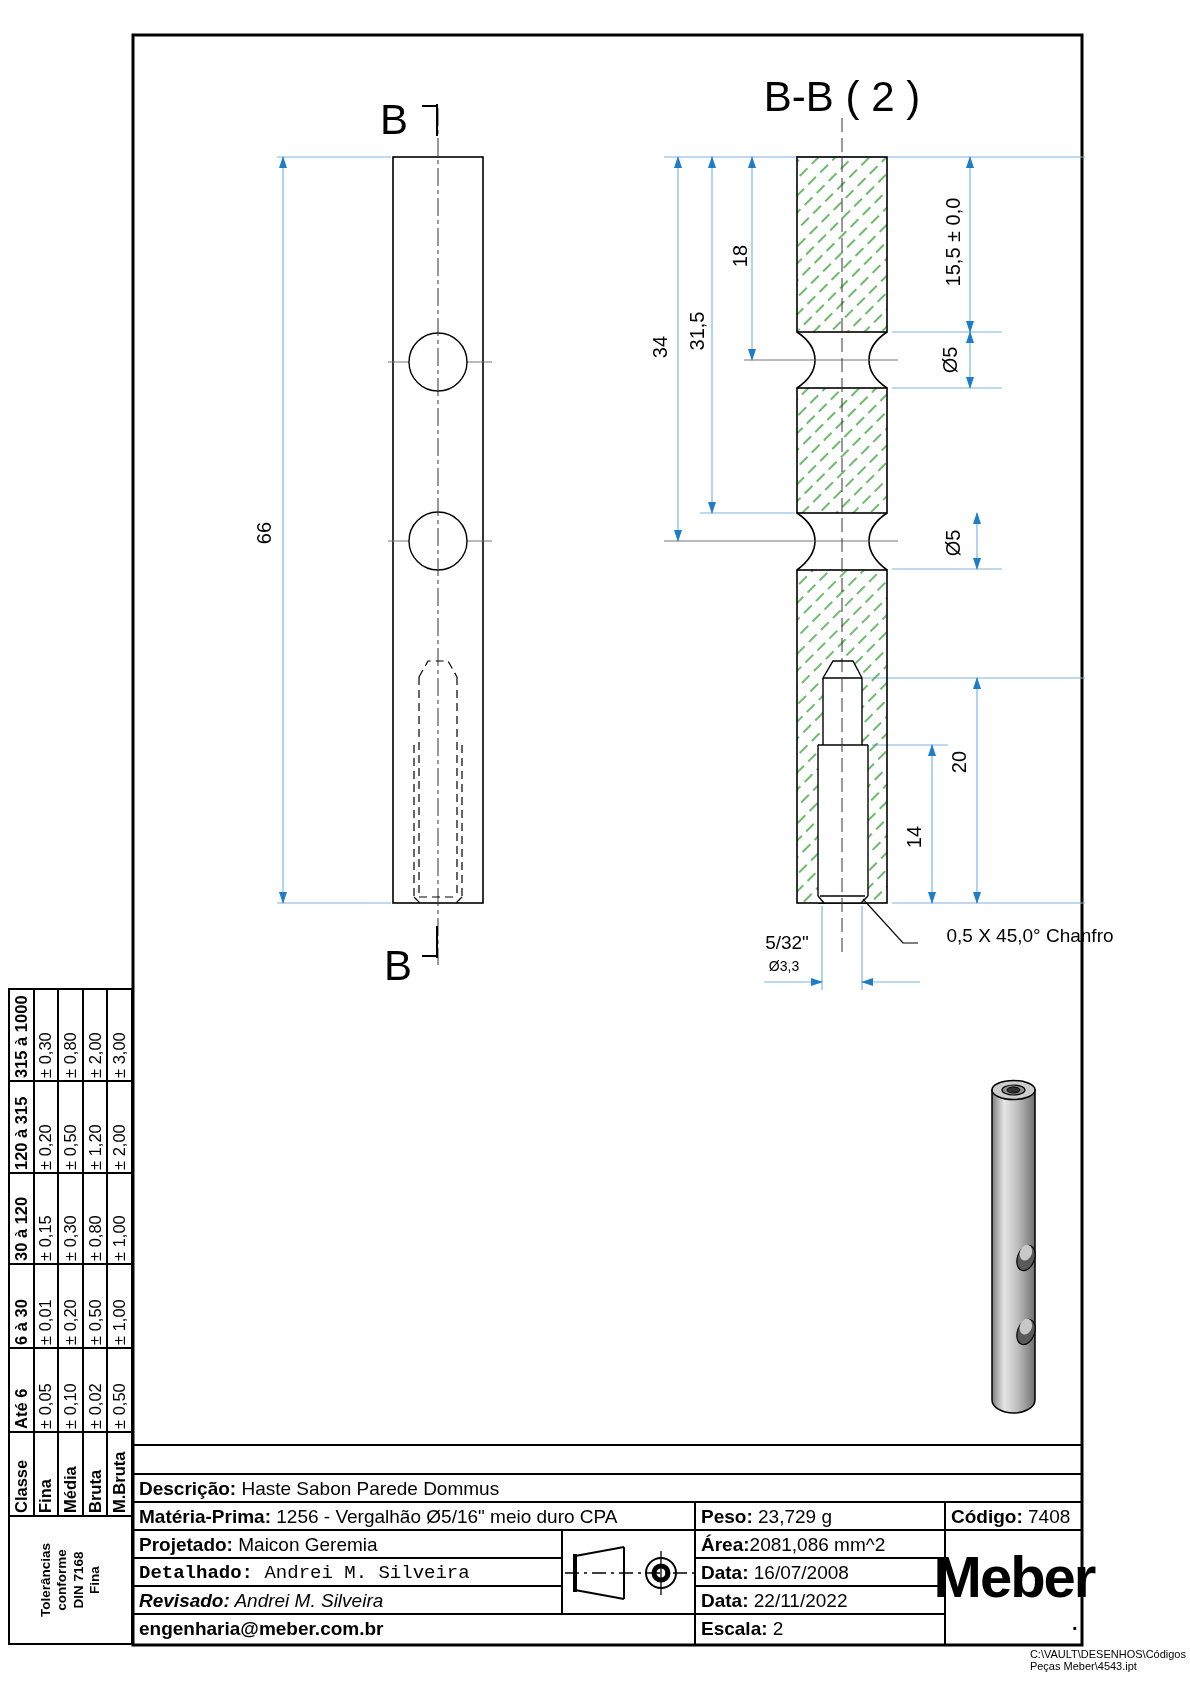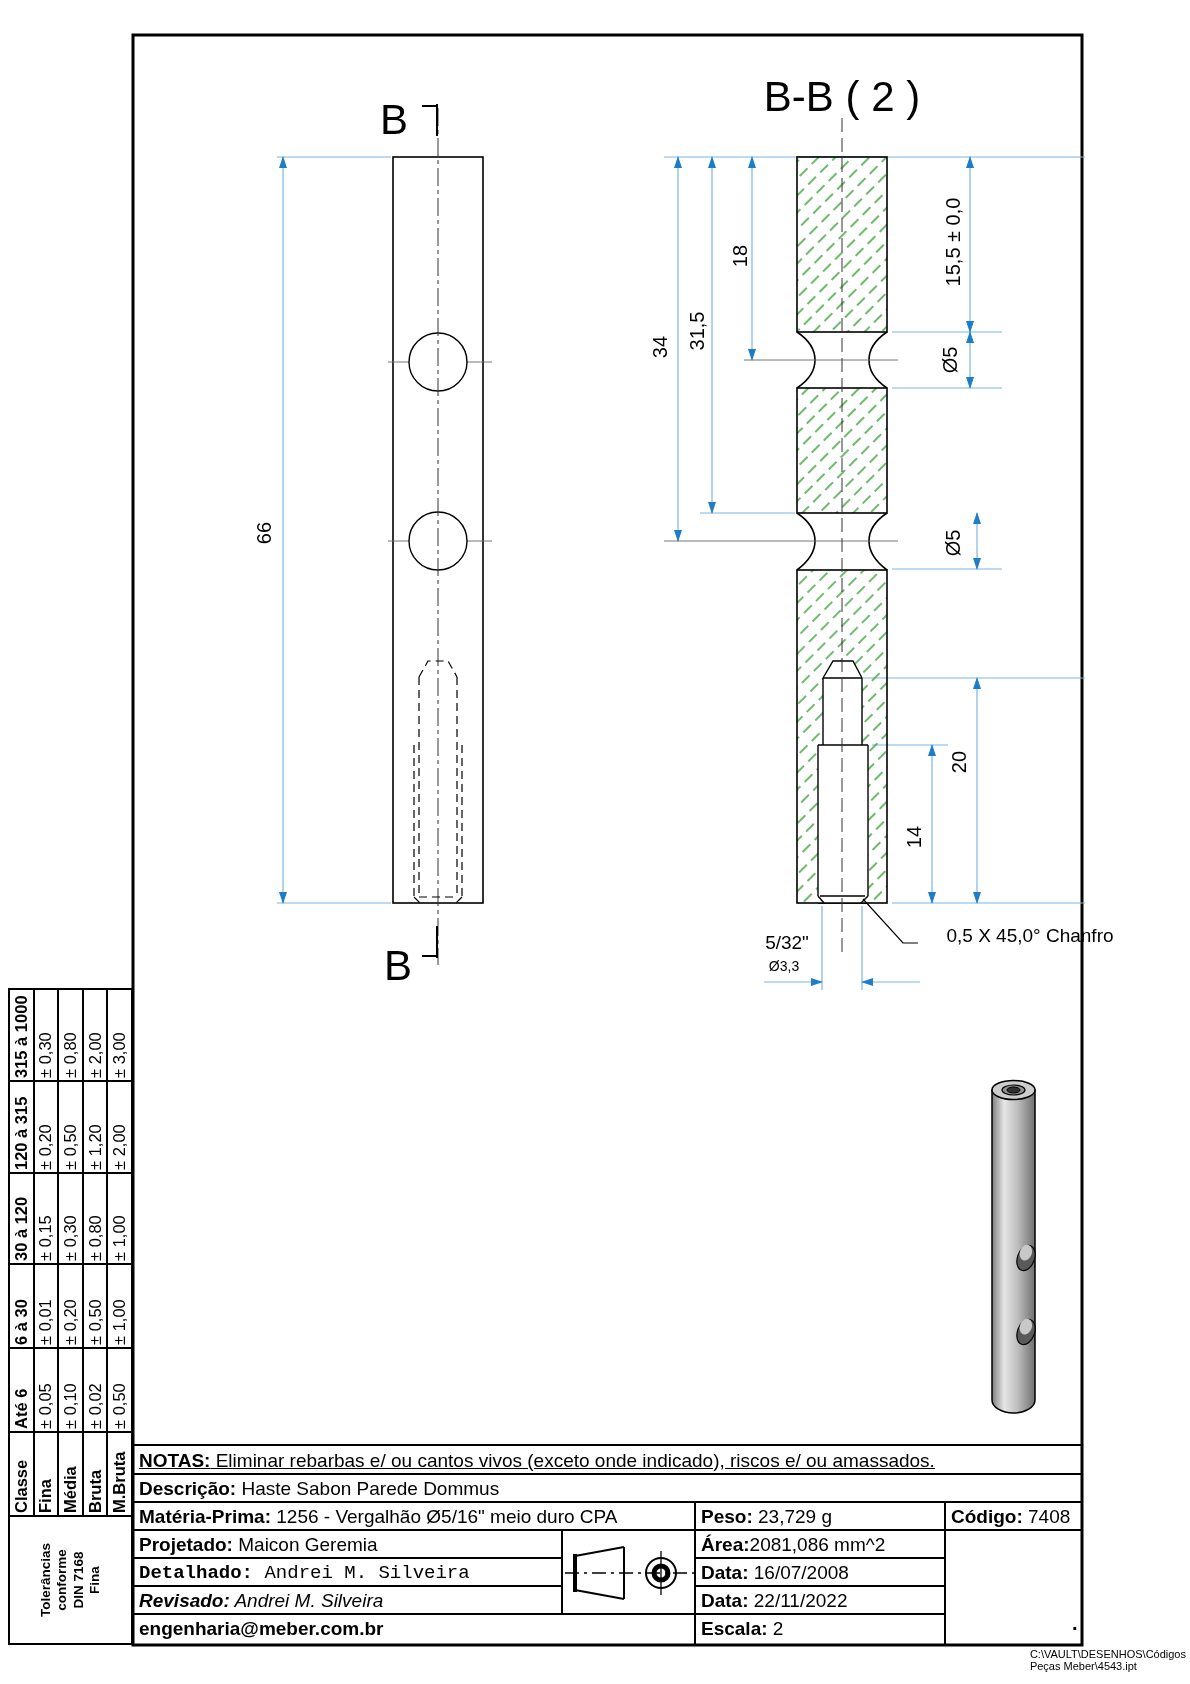--- a/index.html
+++ b/index.html
@@ -266,30 +266,30 @@
       <td class="val">± 0,50</td>
       <td class="val">± 1,00</td>
       <td class="val">± 1,00</td>
       <td class="val">± 2,00</td>
       <td class="val">± 3,00</td>
     </tr>
   </tbody>
       </table>
 </div>
 
-<div class="tb notas" style="left:139px;top:1448px;"><b>NOTAS:</b><span> Eliminar rebarbas e/ ou cantos vivos (exceto onde indicado), riscos e/ ou amassados.</span></div>
 <div class="tb" style="left:139px;top:1476px;"><b>Descrição:</b><span> Haste Sabon Parede Dommus</span></div>
 <div class="tb" style="left:139px;top:1504px;"><b>Matéria-Prima:</b><span> 1256 - Vergalhão Ø5/16" meio duro CPA</span></div>
 <div class="tb" style="left:701px;top:1504px;"><b>Peso:</b><span> 23,729 g</span></div>
 <div class="tb" style="left:951px;top:1504px;"><b>Código:</b><span> 7408</span></div>
 <div class="tb" style="left:139px;top:1532px;"><b>Projetado:</b><span> Maicon Geremia</span></div>
 <div class="tb" style="left:701px;top:1532px;"><b>Área:</b><span>2081,086 mm^2</span></div>
 <div class="tb" style="left:139px;top:1560px;font-family:Liberation Mono, monospace;"><b>Detalhado:</b><span> Andrei M. Silveira</span></div>
 <div class="tb" style="left:701px;top:1560px;"><b>Data:</b><span> 16/07/2008</span></div>
 <div class="tb" style="left:139px;top:1588px;font-style:italic;"><b>Revisado:</b><span> Andrei M. Silveira</span></div>
 <div class="tb" style="left:701px;top:1588px;"><b>Data:</b><span> 22/11/2022</span></div>
 <div class="tb" style="left:139px;top:1616px;font-weight:bold;">engenharia@meber.com.br</div>
 <div class="tb" style="left:701px;top:1616px;"><b>Escala:</b><span> 2</span></div>
+<div class="logo" style="left:1014px;top:1576px;">Meber</div>
 <div class="logodot" style="left:1072px;top:1612px;">.</div>
 
 <div class="fpath" style="left:1186px;top:1648px;">C:\VAULT\DESENHOS\Códigos Peças Meber\4543.ipt</div>
 
 </div>
 
 </body></html>

